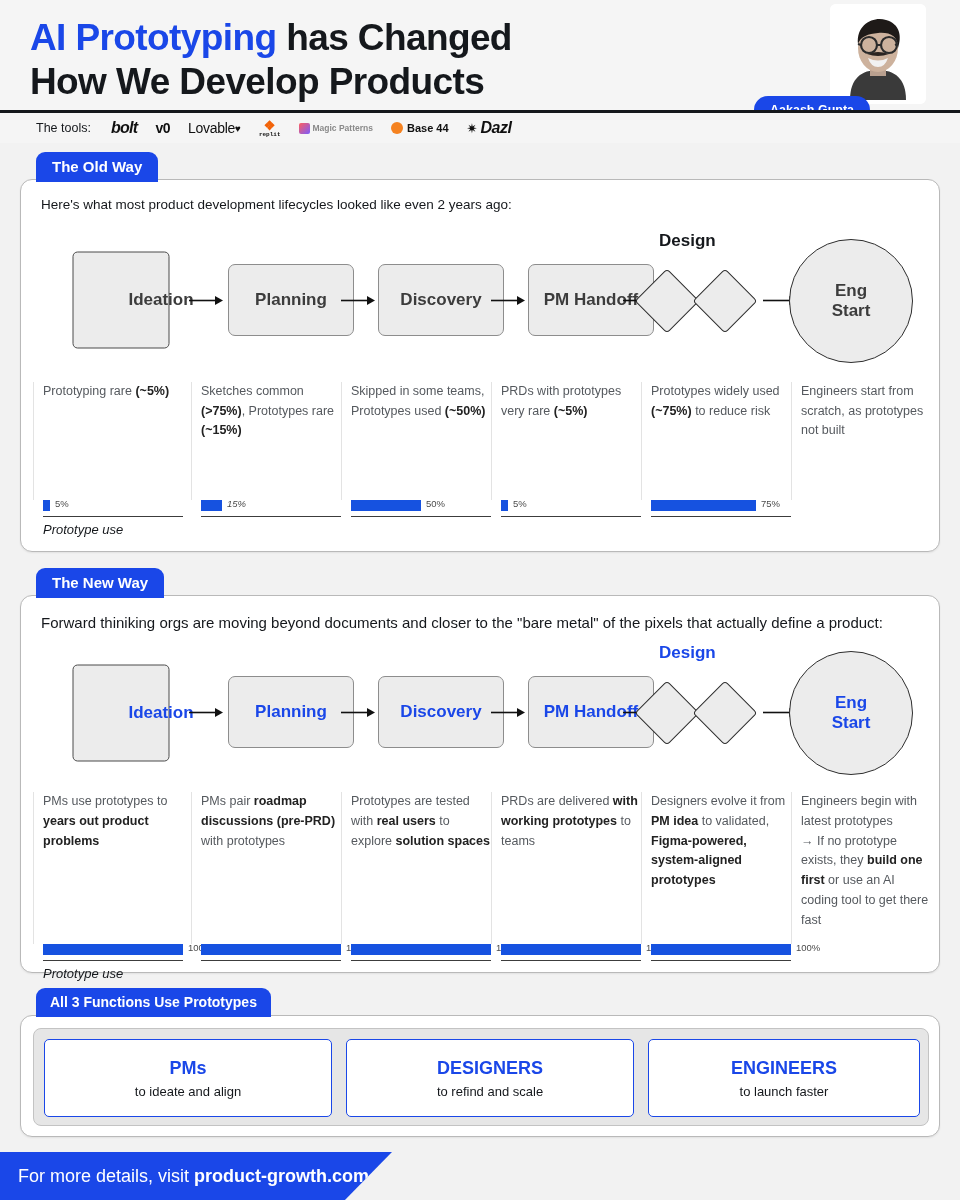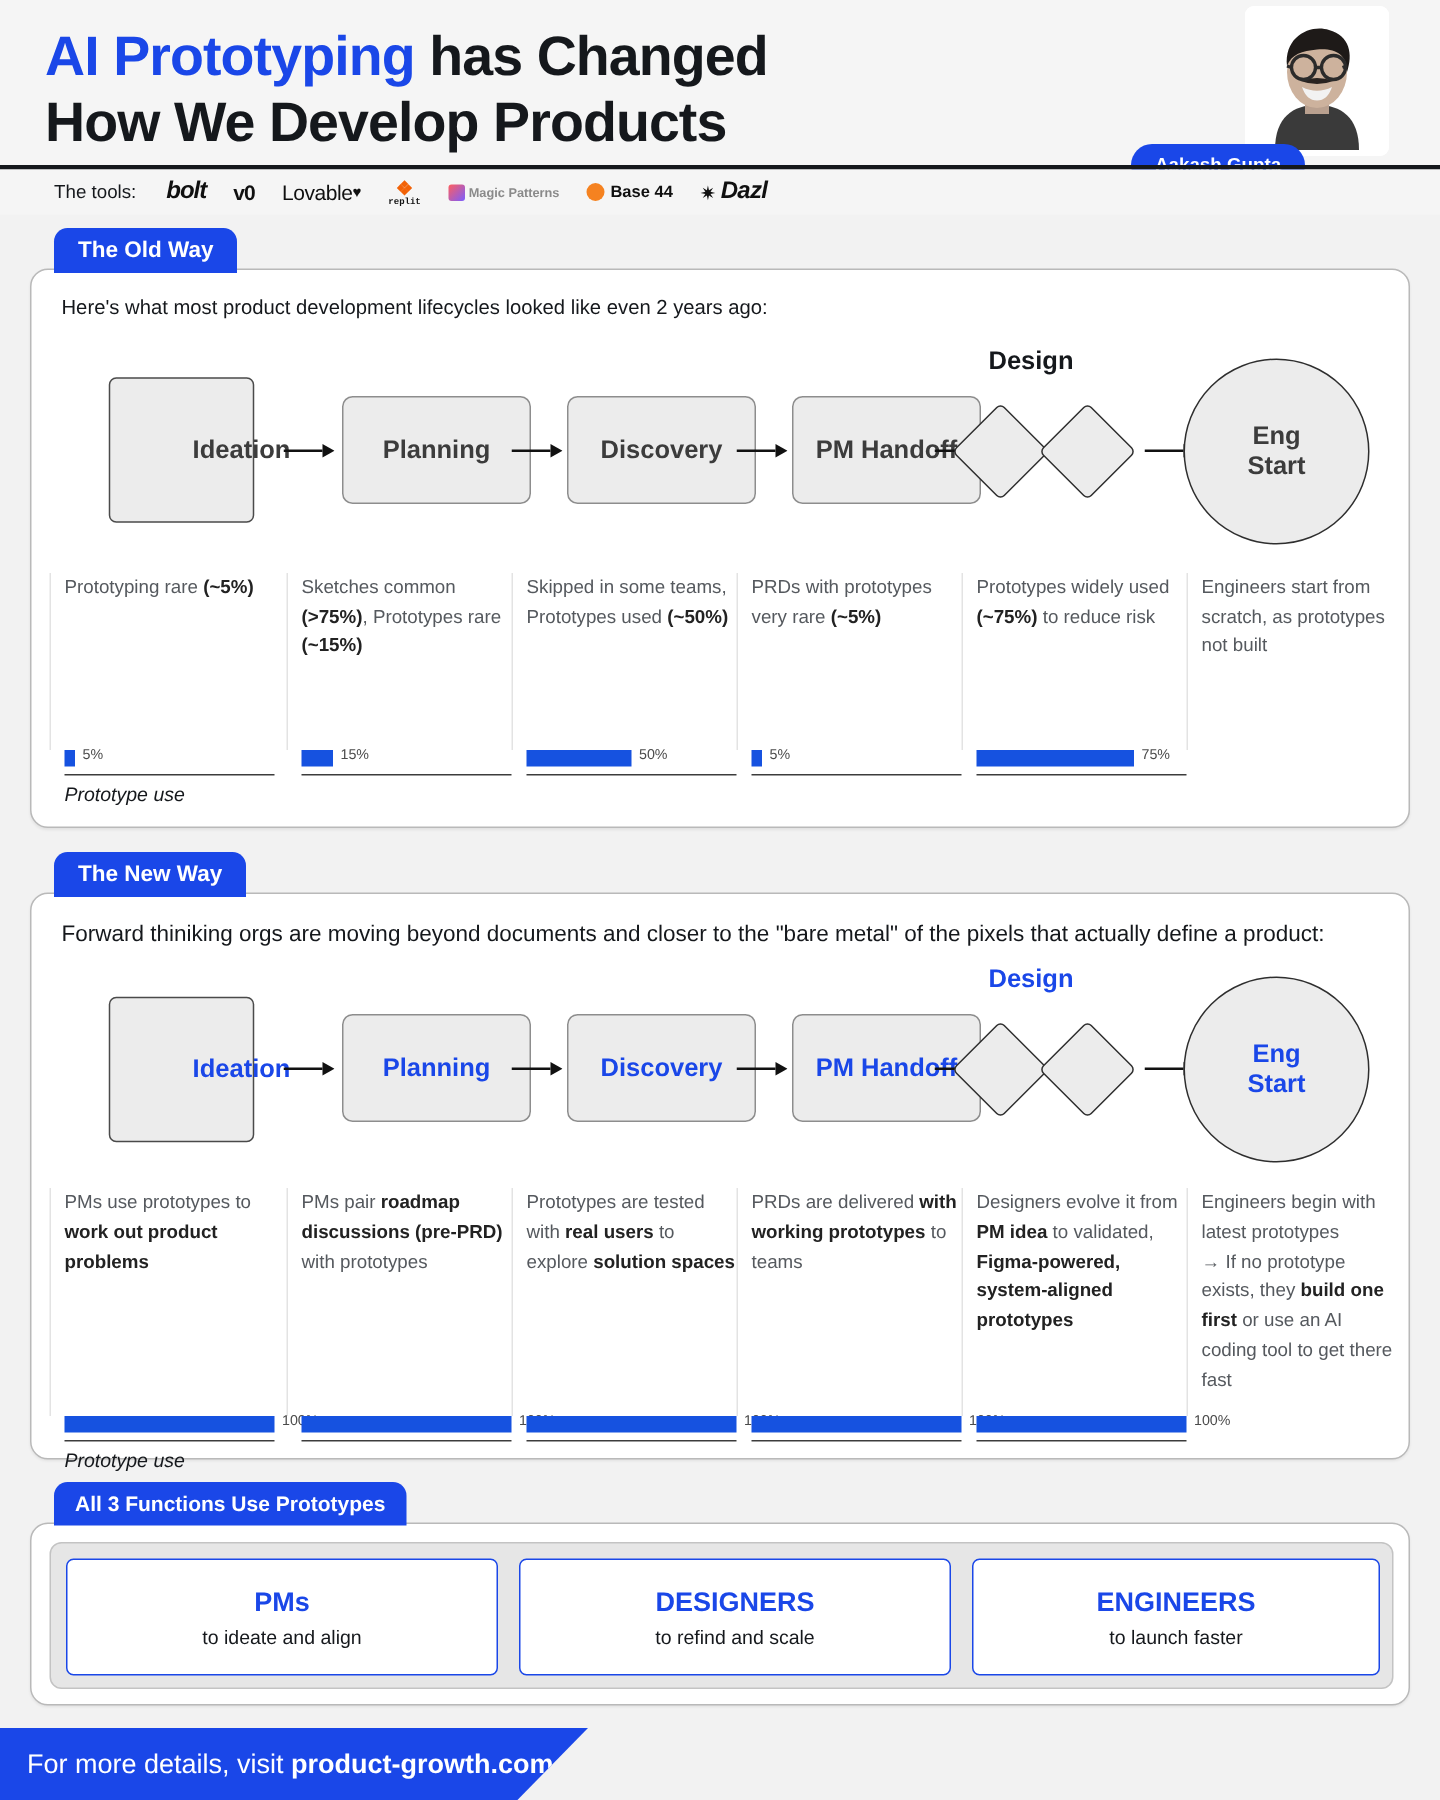--- a/index.html
+++ b/index.html
@@ -289,21 +289,21 @@
         <div class="barwrap" style="left:22px;  width:140px;">
           <div class="bartrack">
             <div class="barfill" style="width: 5%;"></div>
             <div class="barpct" style="left: 5%; margin-left: 5px;">5%</div>
           </div>
           <div class="barline" style="width:140px;"></div>
         </div>
         <div class="barwrap" style="left:180px; width:140px;">
           <div class="bartrack">
             <div class="barfill" style="width: 15%;"></div>
-            <div class="barpct" style="left: 15%; margin-left: 5px;">15%</div>
+            <div class="barpct" style="left: 15%; margin-left: 5px; font-style: italic;">15%</div>
           </div>
           <div class="barline" style="width:140px;"></div>
         </div>
         <div class="barwrap" style="left:330px; width:140px;">
           <div class="bartrack">
             <div class="barfill" style="width: 50%;"></div>
             <div class="barpct" style="left: 50%; margin-left: 5px;">50%</div>
           </div>
           <div class="barline" style="width:140px;"></div>
         </div>
@@ -393,21 +393,21 @@
         <div class="node" style="left:768px; top:6px;">
           <div class="circle-shape">
             <span class="node-label" style="white-space:pre-line;">Eng
 Start</span>
           </div>
         </div>
       </div>
 
       <div class="cols" style="height:152px; margin-top:12px; position:relative;">
         <div class="col-div" style="left:12px;  height:152px;"></div>
-        <div class="col" style="left:22px;  width:140px;">PMs use prototypes to <b>work out product problems</b></div>
+        <div class="col" style="left:22px;  width:140px;">PMs use prototypes to <b>years out product problems</b></div>
         <div class="col-div" style="left:170px; height:152px;"></div>
         <div class="col" style="left:180px; width:140px;">PMs pair <b>roadmap discussions (pre-PRD)</b> with prototypes</div>
         <div class="col-div" style="left:320px; height:152px;"></div>
         <div class="col" style="left:330px; width:140px;">Prototypes are tested with <b>real users</b> to explore <b>solution spaces</b></div>
         <div class="col-div" style="left:470px; height:152px;"></div>
         <div class="col" style="left:480px; width:140px;">PRDs are delivered <b>with working prototypes</b> to teams</div>
         <div class="col-div" style="left:620px; height:152px;"></div>
         <div class="col" style="left:630px; width:140px;">Designers evolve it from <b>PM idea</b> to validated, <b>Figma-powered, system-aligned prototypes</b></div>
         <div class="col-div" style="left:770px; height:152px;"></div>
         <div class="col" style="left:780px; width:132px;">Engineers begin with latest prototypes<br>→ If no prototype exists, they <b>build one first</b> or use an AI coding tool to get there fast</div>

